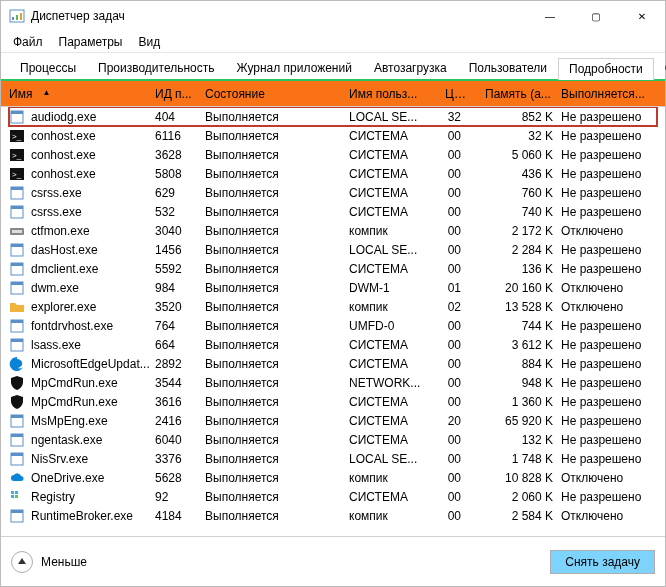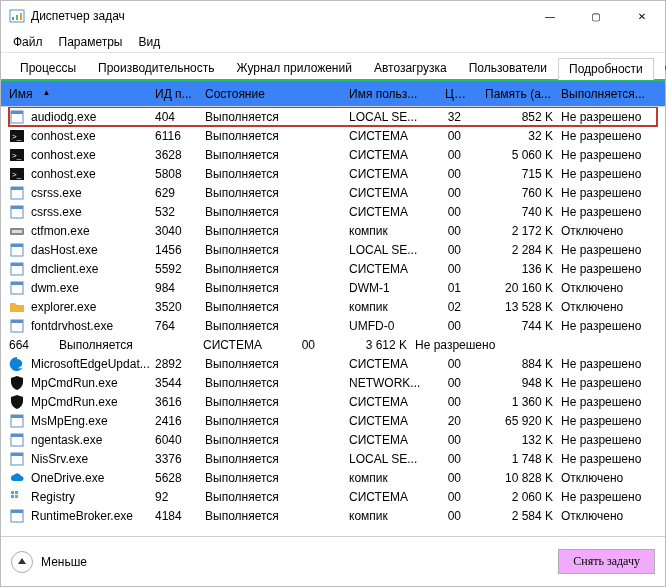--- a/index.html
+++ b/index.html
@@ -92,21 +92,21 @@
     overflow: hidden;
     display: flex;
     flex-direction: column;
   }
   .grid-header {
     display: flex;
     border-bottom: 1px solid #d0d0d0;
     height: 26px;
     align-items: center;
     padding: 0 8px;
-    background: #3b82f6;
+    background: #f97316;
   }
   .col { overflow: hidden; text-overflow: ellipsis; white-space: nowrap; padding: 0 6px 0 0; }
   .col.name { width: 146px; display:flex; align-items:center; gap:6px;}
   .col.pid  { width: 50px; text-align:left;}
   .col.state{ width: 144px; }
   .col.user { width: 96px; }
   .col.cpu  { width: 40px; text-align:right; padding-right:24px;}
   .col.mem  { width: 76px; text-align:right; padding-right:8px;}
   .col.virt { flex:1; }
   .grid-header .col {
@@ -150,23 +150,23 @@
     height: 50px;
     border-top: 1px solid #d0d0d0;
     display: flex;
     align-items: center;
     padding: 0 10px;
     gap: 8px;
   }
   .footer .spacer { flex: 1; }
   .btn {
     border: 1px solid #adadad;
-    background: #f0abfc;
+    background: #7dd3fc;
     padding: 4px 14px;
-    font-family: Liberation Serif, serif;
+    font-family: Liberation Sans, sans-serif;
     font-size: 12px;
   }
   .expand-circle {
     width: 22px;
     height: 22px;
     border: 1px solid #adadad;
     border-radius: 50%;
     display: inline-flex;
     align-items:center;
     justify-content:center;
@@ -288,21 +288,21 @@
                 <rect x="1" y="2" width="14" height="12" fill="#111"></rect>
                 <text x="3" y="11" font-size="8" fill="#fff">&gt;_</text>
               </svg>
             </span>
             <span>conhost.exe</span>
           </div>
           <div class="col pid">5808</div>
           <div class="col state">Выполняется</div>
           <div class="col user">СИСТЕМА</div>
           <div class="col cpu">00</div>
-          <div class="col mem">715 K</div>
+          <div class="col mem">436 K</div>
           <div class="col virt">Не разрешено</div>
         </div>
         <div class="row">
           <div class="col name">
             <span class="row-icon">
               <svg viewBox="0 0 16 16">
                 <rect x="2" y="2" width="12" height="12" fill="none" stroke="#5b8fc7"></rect>
                 <rect x="2" y="2" width="12" height="3" fill="#5b8fc7"></rect>
               </svg>
             </span>
@@ -427,20 +427,29 @@
             <span>fontdrvhost.exe</span>
           </div>
           <div class="col pid">764</div>
           <div class="col state">Выполняется</div>
           <div class="col user">UMFD-0</div>
           <div class="col cpu">00</div>
           <div class="col mem">744 K</div>
           <div class="col virt">Не разрешено</div>
         </div>
         <div class="row">
+          <div class="col name">
+            <span class="row-icon">
+              <svg viewBox="0 0 16 16">
+                <rect x="2" y="2" width="12" height="12" fill="none" stroke="#5b8fc7"></rect>
+                <rect x="2" y="2" width="12" height="3" fill="#5b8fc7"></rect>
+              </svg>
+            </span>
+            <span>lsass.exe</span>
+          </div>
           <div class="col pid">664</div>
           <div class="col state">Выполняется</div>
           <div class="col user">СИСТЕМА</div>
           <div class="col cpu">00</div>
           <div class="col mem">3 612 K</div>
           <div class="col virt">Не разрешено</div>
         </div>
         <div class="row">
           <div class="col name">
             <span class="row-icon">

